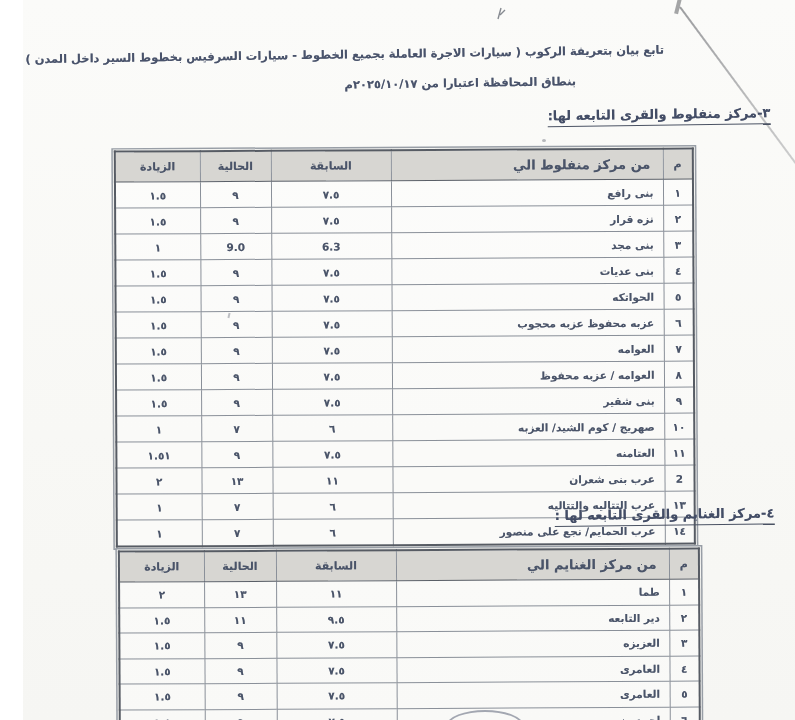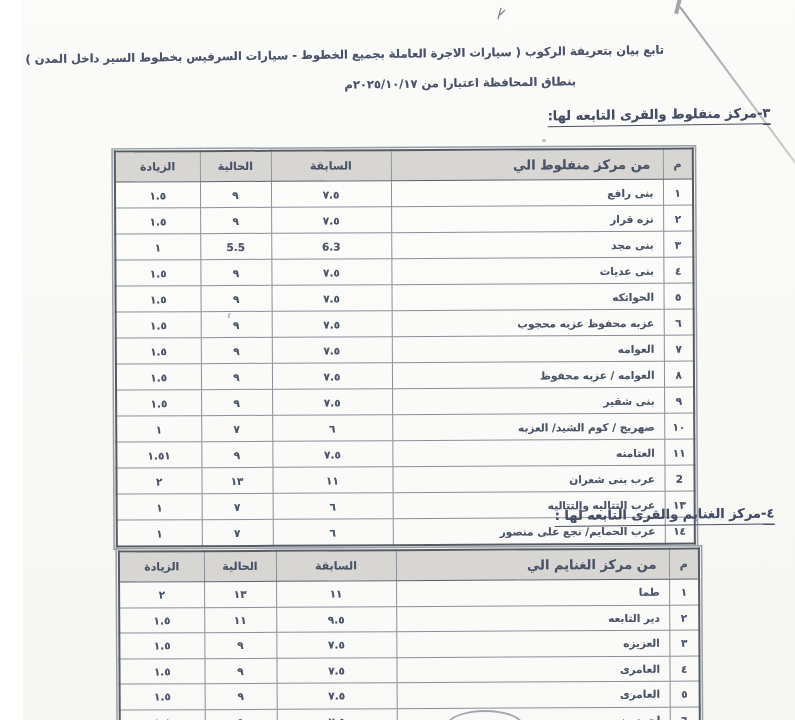--- a/index.html
+++ b/index.html
@@ -109,21 +109,21 @@
             <td class="name">نزه قرار</td>
             <td>٧.٥</td>
             <td>٩</td>
             <td>١.٥</td>
           </tr>
 
           <tr>
             <td>٣</td>
             <td class="name">بنى مجد</td>
             <td>6.3</td>
-            <td>5.5</td>
+            <td>9.0</td>
             <td>١</td>
           </tr>
 
           <tr>
             <td>٤</td>
             <td class="name">بنى عديات</td>
             <td>٧.٥</td>
             <td>٩</td>
             <td>١.٥</td>
           </tr>

